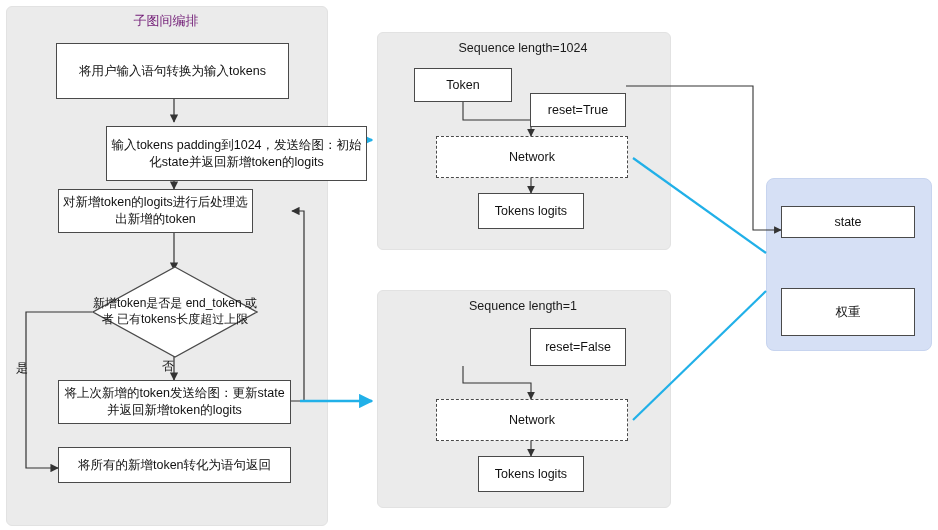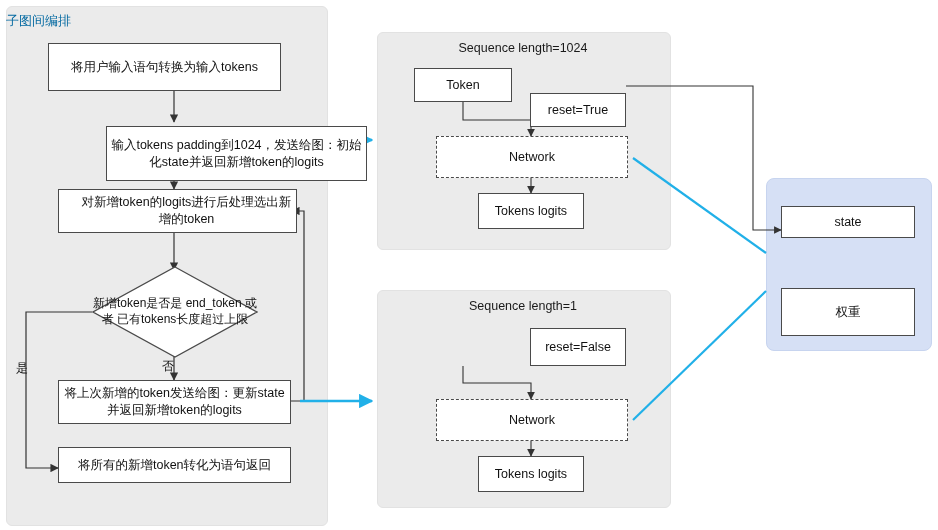--- a/index.html
+++ b/index.html
@@ -87,23 +87,23 @@
   }
   .right-group {
     position: absolute;
     background: #d6e0f5;
     border: 1px solid #c7d4ef;
     border-radius: 8px;
   }
   .left-panel-title {
     position: absolute;
     width: 100%;
-    text-align: left;
+    text-align: center;
     font-size: 13px;
-    color: #0369a1;
+    color: #701a75;
   }
 </style>
 </head>
 <body>
 
 <div id="canvas">
 
   <div class="panel" style="left:6px; top:6px; width:320px; height:518px;"></div>
   <div class="left-panel-title" style="left:6px; top:12px; width:320px;">子图间编排</div>
 
@@ -143,25 +143,25 @@
 
     <polyline points="463,366 463,383 531,383 531,399" fill="none" stroke="#333333" stroke-width="1.1" marker-end="url(#arrow-dark)"></polyline>
     <line x1="531" y1="441" x2="531" y2="456" stroke="#333333" stroke-width="1.1" marker-end="url(#arrow-dark)"></line>
 
     <polyline points="626,86 753,86 753,230 781,230" fill="none" stroke="#333333" stroke-width="1.1" marker-end="url(#arrow-dark)"></polyline>
 
     <line x1="766" y1="253" x2="633" y2="158" stroke="#21b0e8" stroke-width="2.2"></line>
     <line x1="766" y1="291" x2="633" y2="420" stroke="#21b0e8" stroke-width="2.2"></line>
   </svg>
 
-  <div class="node" style="left:48px; top:43px; width:233px; height:48px;">将用户输入语句转换为输入tokens</div>
+  <div class="node" style="left:56px; top:43px; width:233px; height:56px;">将用户输入语句转换为输入tokens</div>
 
   <div class="node" style="left:58px; top:126px; width:261px; height:55px;margin-left:48px;">输入tokens padding到1024，发送给图：初始化state并返回新增token的logits</div>
 
-  <div class="node" style="left:58px; top:189px; width:239px; height:44px;padding-left:22px;">对新增token的logits进行后处理选出新增的token</div>
+  <div class="node" style="left:58px; top:189px; width:195px; height:44px;">对新增token的logits进行后处理选出新增的token</div>
 
   <div class="diamond-wrap" style="left:92px; top:266px; width:166px; height:92px;">
     <svg class="diamond-shape" viewBox="0 0 166 92">
       <polygon points="83,1 165,46 83,91 1,46" fill="#ffffff" stroke="#4a4a4a" stroke-width="1.2"></polygon>
     </svg>
     <div class="diamond-label">新增token是否是 end_token 或者 已有tokens长度超过上限</div>
   </div>
 
   <div class="edge-label" style="left:16px; top:360px;">是</div>
   <div class="edge-label" style="left:162px; top:358px;">否</div>

